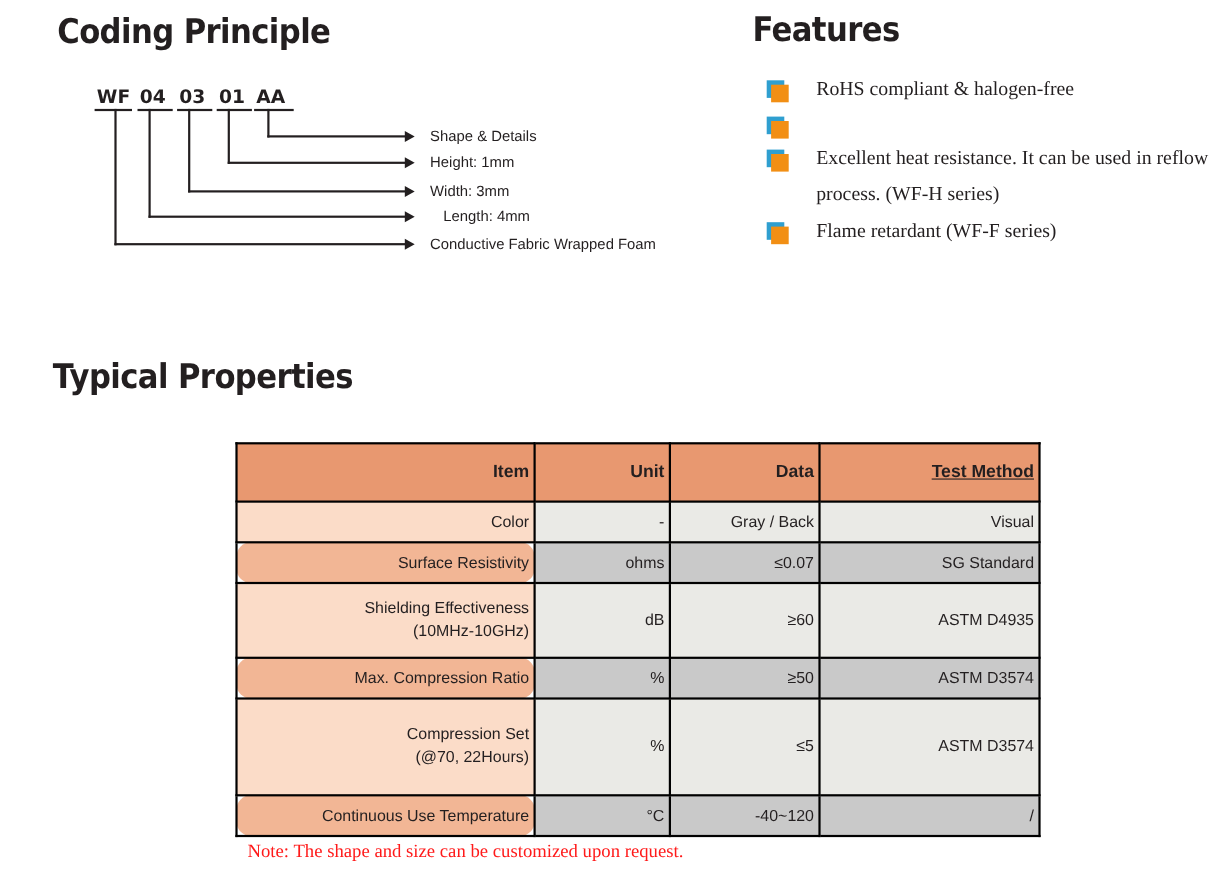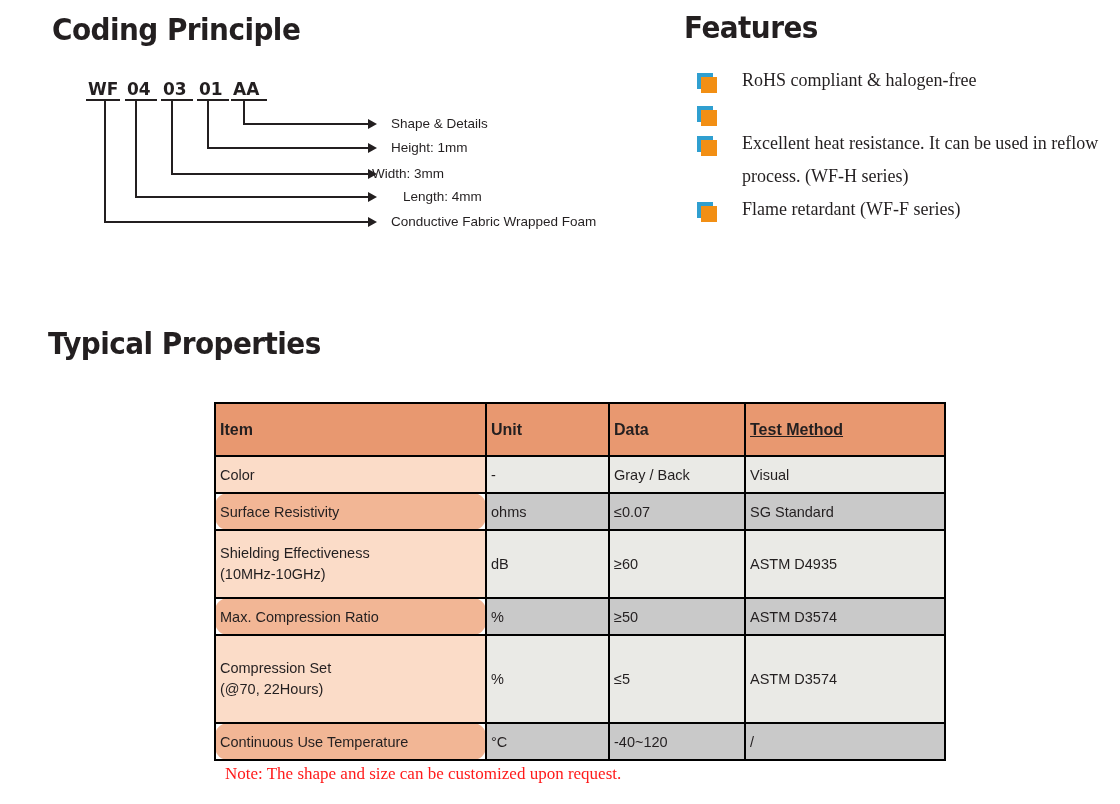--- a/index.html
+++ b/index.html
@@ -110,21 +110,21 @@
     position: absolute;
     left: 214px;
     top: 402px;
     width: 706px;
     border-collapse: collapse;
     table-layout: fixed;
     font-family: "Liberation Sans", sans-serif;
   }
   #properties-table td, #properties-table th {
     border: 2px solid #000000;
-    text-align: left;
+    text-align: right;
     vertical-align: middle;
     font-size: 14.5px;
     padding: 2px 4px;
     color: #231f20;
     font-weight: normal;
   }
   #properties-table th {
     font-weight: 700;
     font-size: 16px;
     height: 53px;
@@ -191,21 +191,21 @@
   <div class="lead-label" style="left:391px; top:116px;">Shape &amp; Details</div>
 
   <div class="lead-v" style="left:207px; top:99px;  height:50px;"></div>
   <div class="lead-h" style="left:207px; top:147px; width:163px;"></div>
   <div class="lead-arrow" style="left:368px; top:143px;"></div>
   <div class="lead-label" style="left:391px; top:140px;">Height: 1mm</div>
 
   <div class="lead-v" style="left:171px; top:99px;  height:76px;"></div>
   <div class="lead-h" style="left:171px; top:173px; width:199px;"></div>
   <div class="lead-arrow" style="left:368px; top:169px;"></div>
-  <div class="lead-label" style="left:372px; top:166px;">Width: 3mm</div>
+  <div class="lead-label" style="left:391px; top:166px;">Width: 3mm</div>
 
   <div class="lead-v" style="left:135px; top:99px;  height:99px;"></div>
   <div class="lead-h" style="left:135px; top:196px; width:235px;"></div>
   <div class="lead-arrow" style="left:368px; top:192px;"></div>
   <div class="lead-label" style="left:403px; top:189px;">Length: 4mm</div>
 
   <div class="lead-v" style="left:104px; top:99px;  height:124px;"></div>
   <div class="lead-h" style="left:104px; top:221px; width:266px;"></div>
   <div class="lead-arrow" style="left:368px; top:217px;"></div>
   <div class="lead-label" style="left:391px; top:214px;">Conductive Fabric Wrapped Foam</div>

